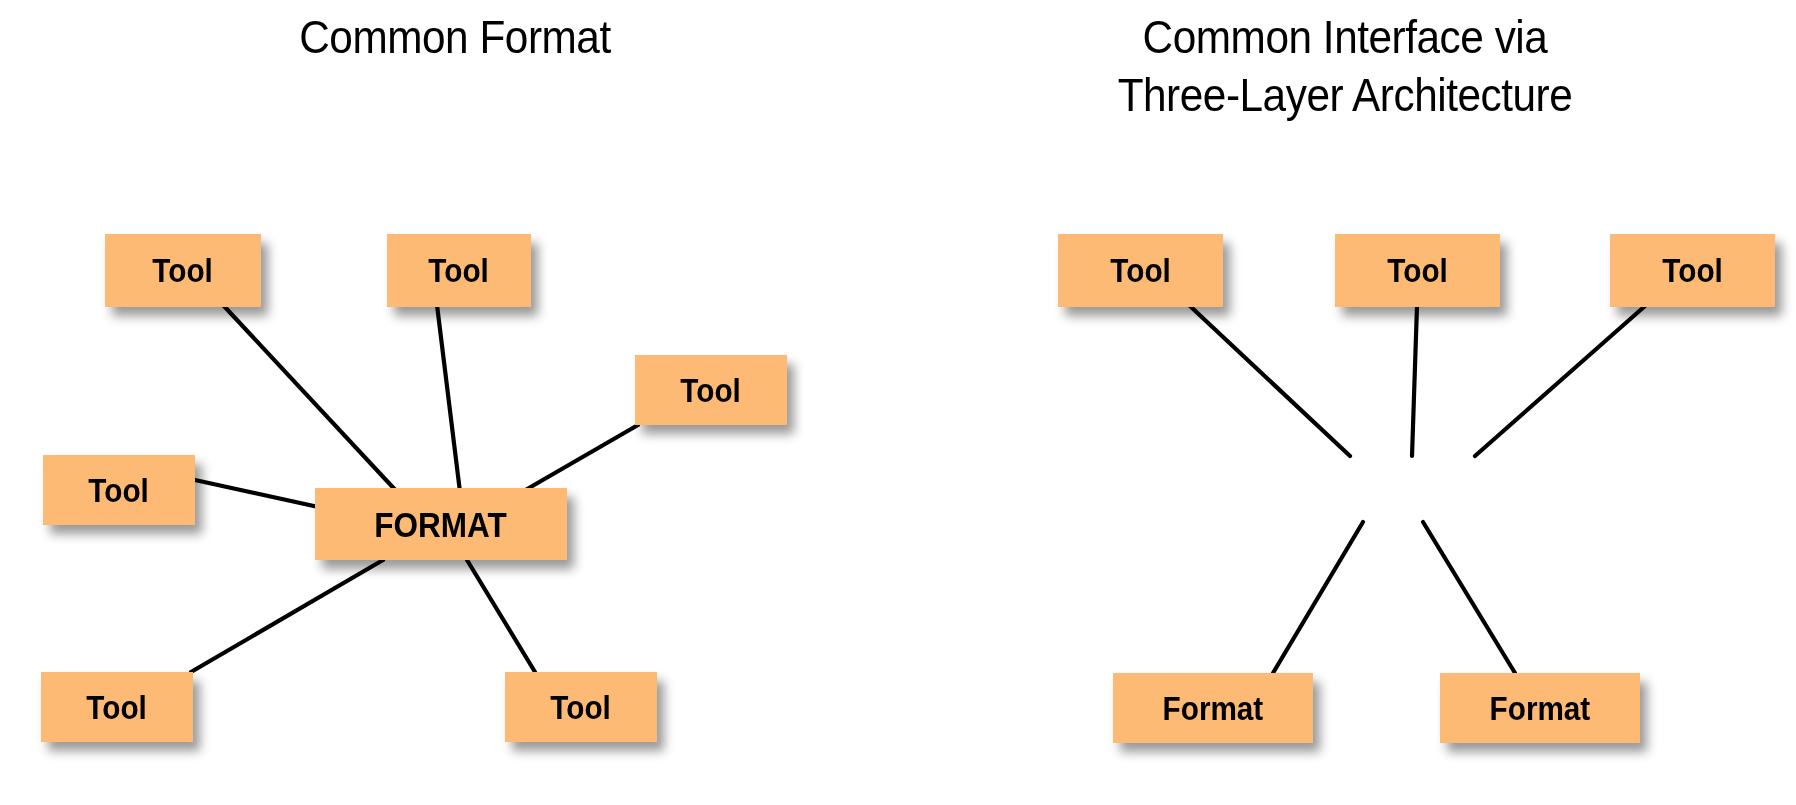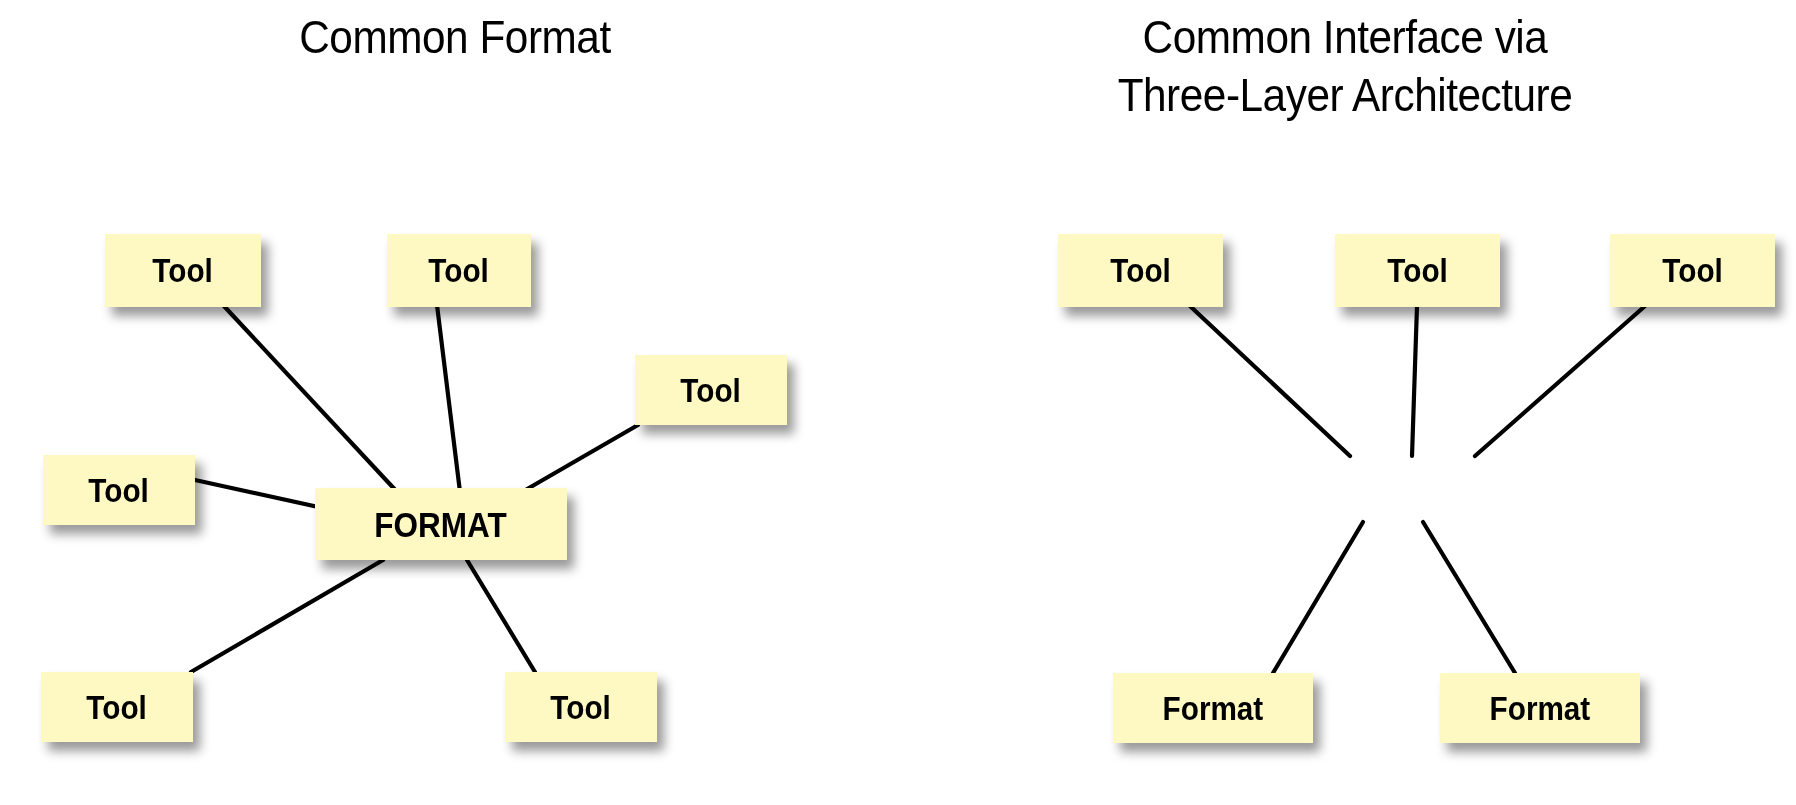--- a/index.html
+++ b/index.html
@@ -29,21 +29,21 @@
   #title-left{left:60px;top:8px;width:780px;}
   #title-right{left:940px;top:8px;width:800px;}
 
   
   #edges{position:absolute;left:0;top:0;width:1796px;height:805px;}
   #edges line{stroke:#000;stroke-width:4.2;stroke-linecap:round;}
 
   
   .node{
     position:absolute;
-    background:#fef9c3;
+    background:#fdba74;
     box-shadow:7px 9px 10px rgba(0,0,0,0.40);
     display:flex;align-items:center;justify-content:center;
     box-sizing:border-box;
   }
   .node .lbl{
     color:#000;
     font-family:"Liberation Sans", sans-serif;
     font-weight:700;
     font-size:33px;
     line-height:33px;

